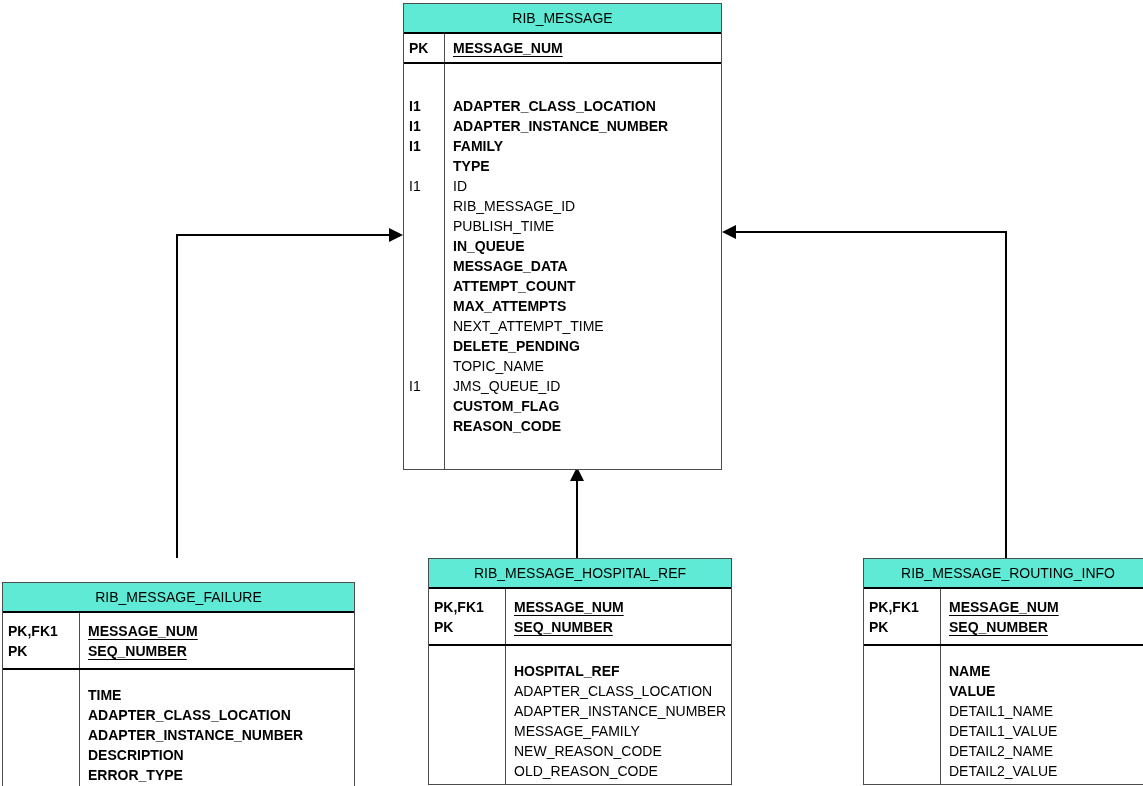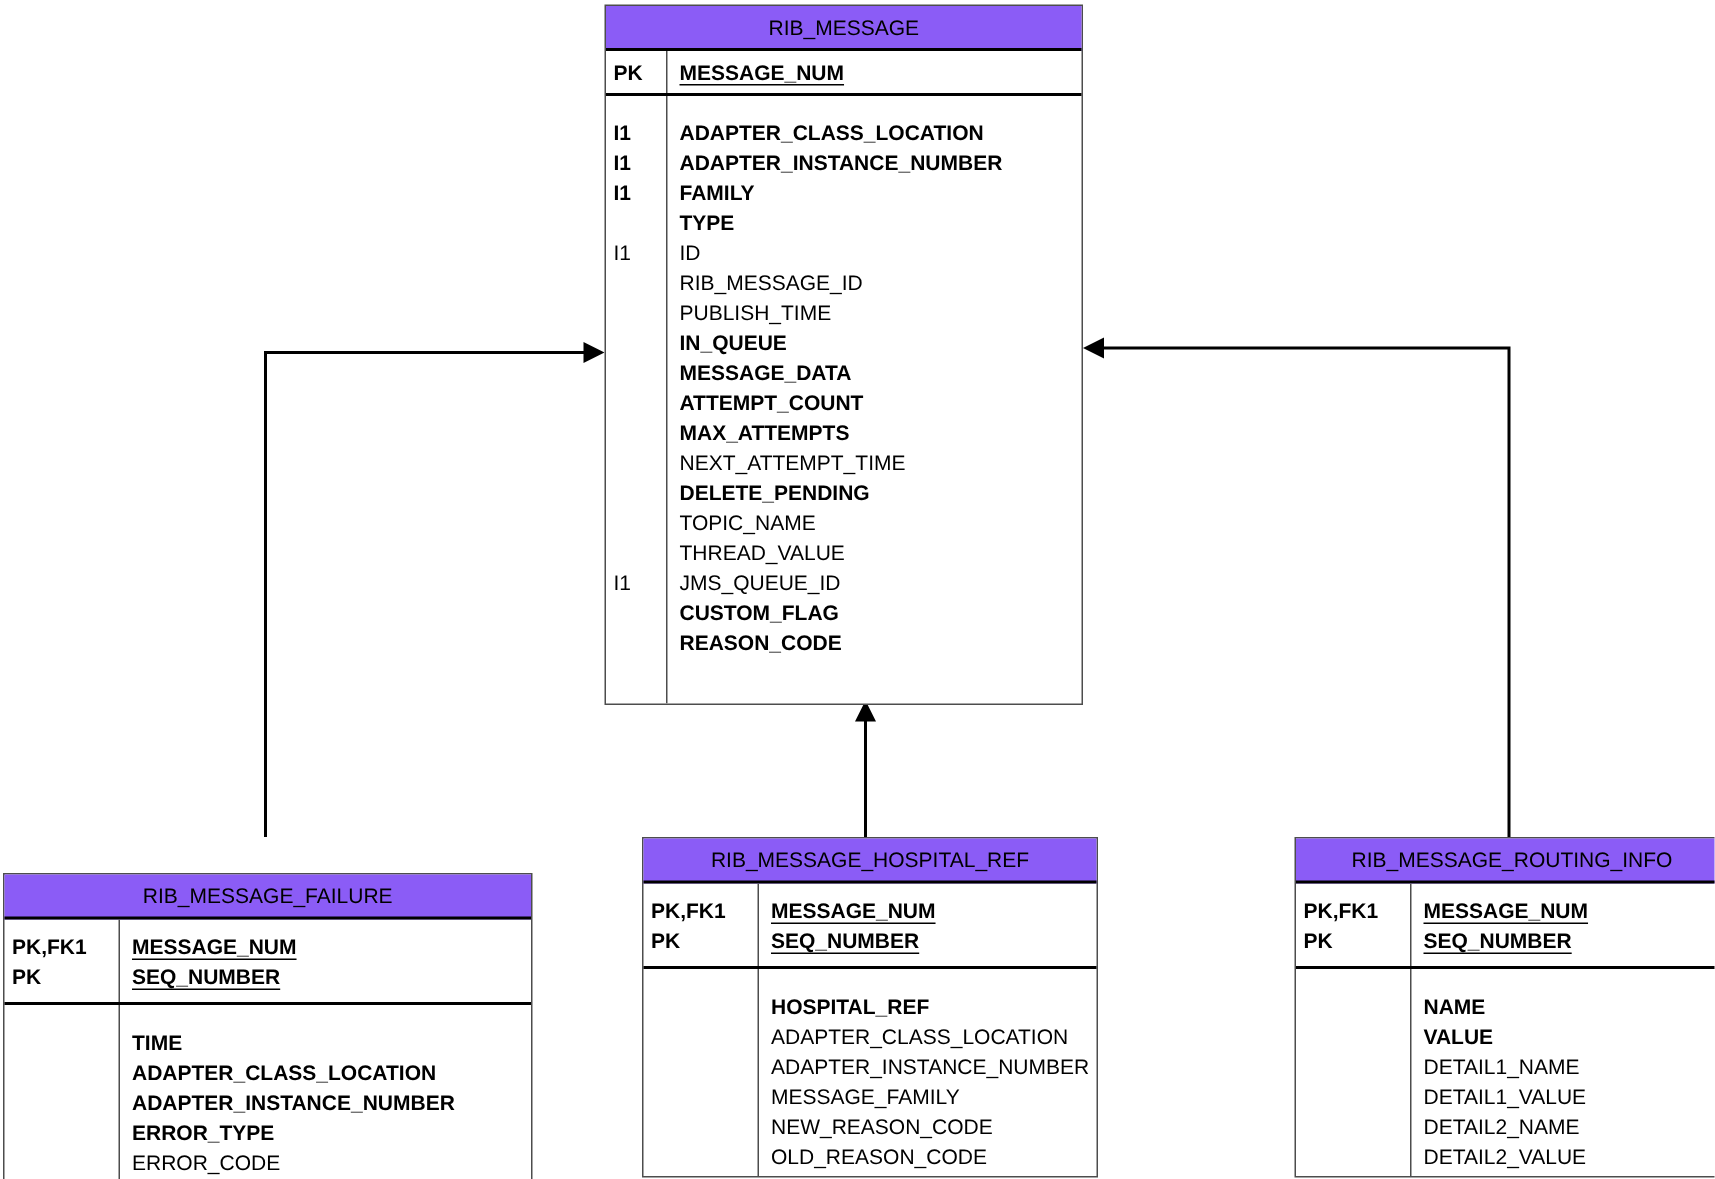--- a/index.html
+++ b/index.html
@@ -21,21 +21,21 @@
     position:absolute;
     box-sizing:border-box;
     background:#ffffff;
     border:1px solid #4d4d4d;
     font-size:14px;
     color:#000000;
   }
   .thead{
     height:30px;
     box-sizing:border-box;
-    background:#8b5cf6;
+    background:#5eead4;
     border-bottom:2px solid #000000;
     display:flex;align-items:center;justify-content:center;
     white-space:nowrap;
   }
   .sec{
     position:relative;
     box-sizing:border-box;
     overflow:hidden;
   }
   .sec::before{
@@ -50,21 +50,21 @@
   .kcell{
     width:var(--kw);
     box-sizing:border-box;
     flex:0 0 var(--kw);
     padding-left:5px;
   }
   .ncell{padding-left:9px;}
   .b{font-weight:bold;}
   .u{text-decoration:underline;text-underline-offset:3px;}
   .t-top .rows-pk{padding-top:4px;}
-  .t-top .rows-cols{padding-top:14px;}
+  .t-top .rows-cols{padding-top:32px;}
   .t-bot .rows-pk{padding-top:8px;}
   .t-bot .rows-cols{padding-top:15px;}
 </style>
 </head>
 <body>
 
 <div id="canvas">
 
   <svg id="connector-layer" viewBox="0 0 1143 786" xmlns="http://www.w3.org/2000/svg">
     <path d="M177,558 L177,235 L390,235" fill="none" stroke="#000000" stroke-width="2"></path>
@@ -138,24 +138,20 @@
         </div>
         <div class="row">
           <span class="kcell b"></span>
           <span class="ncell b">DELETE_PENDING</span>
         </div>
         <div class="row">
           <span class="kcell"></span>
           <span class="ncell">TOPIC_NAME</span>
         </div>
         <div class="row">
-          <span class="kcell"></span>
-          <span class="ncell">THREAD_VALUE</span>
-        </div>
-        <div class="row">
           <span class="kcell">I1</span>
           <span class="ncell">JMS_QUEUE_ID</span>
         </div>
         <div class="row">
           <span class="kcell b"></span>
           <span class="ncell b">CUSTOM_FLAG</span>
         </div>
         <div class="row">
           <span class="kcell b"></span>
           <span class="ncell b">REASON_CODE</span>
@@ -185,20 +181,24 @@
         <div class="row">
           <span class="kcell b"></span>
           <span class="ncell b">ADAPTER_CLASS_LOCATION</span>
         </div>
         <div class="row">
           <span class="kcell b"></span>
           <span class="ncell b">ADAPTER_INSTANCE_NUMBER</span>
         </div>
         <div class="row">
           <span class="kcell b"></span>
+          <span class="ncell b">DESCRIPTION</span>
+        </div>
+        <div class="row">
+          <span class="kcell b"></span>
           <span class="ncell b">ERROR_TYPE</span>
         </div>
         <div class="row">
           <span class="kcell"></span>
           <span class="ncell">ERROR_CODE</span>
         </div>
       </div>
   </div>
 
   <div class="table t-bot" style="left:428px;top:558px;width:304px;--kw:76px">

